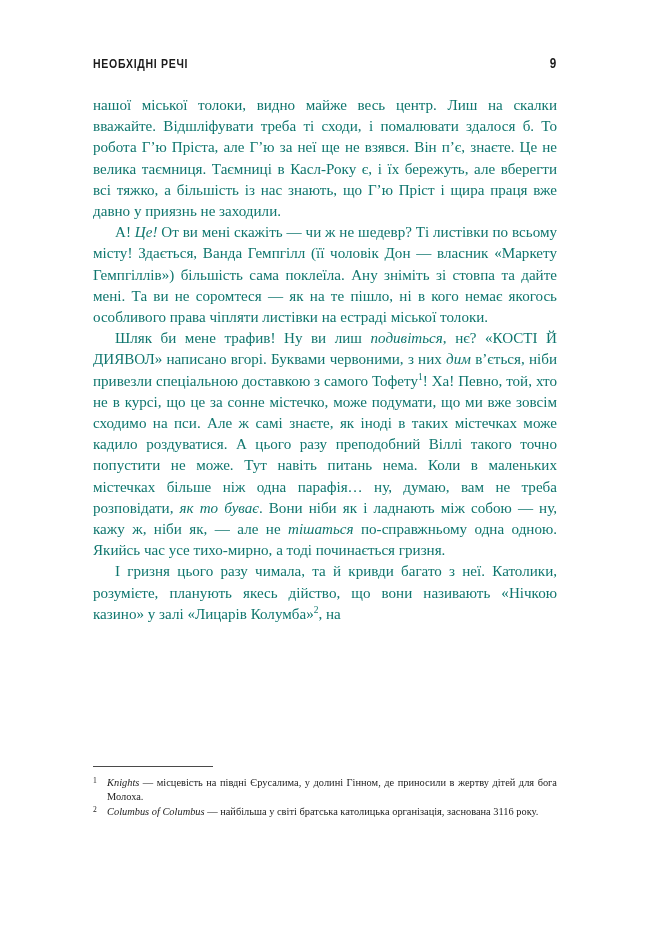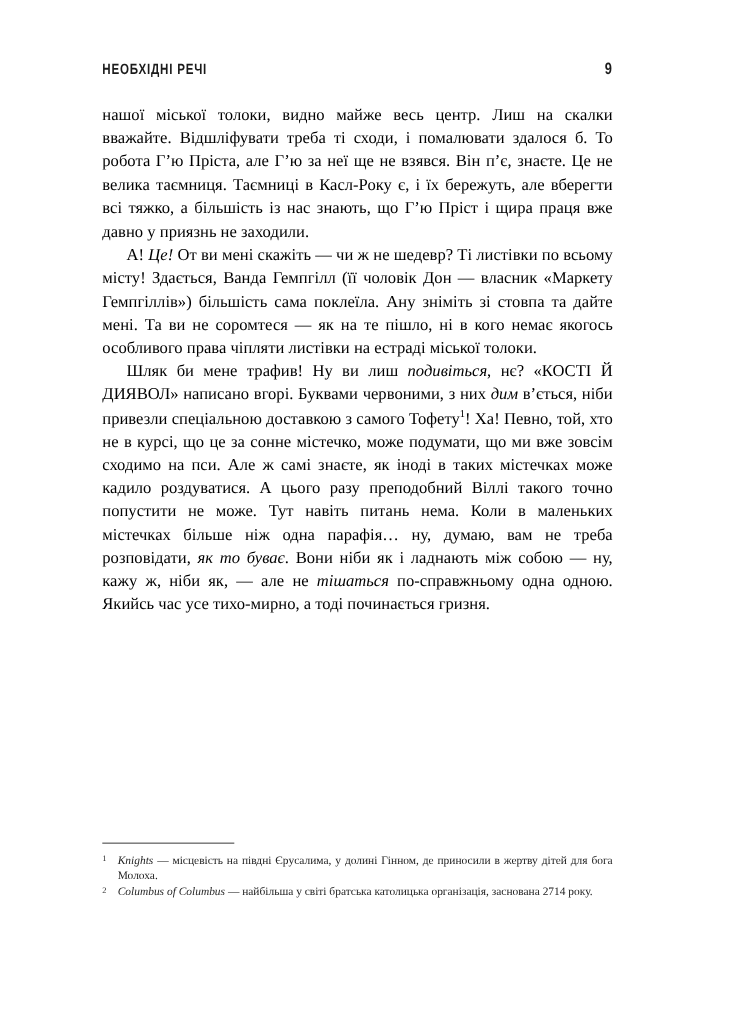--- a/index.html
+++ b/index.html
@@ -59,21 +59,21 @@
     top: 95px;
     width: 464px;
   }
   .body-paragraph {
     margin: 0;
     font-size: 15.1px;
     line-height: 21.2px;
     text-align: justify;
     text-justify: inter-word;
     hyphens: manual;
-    color: #000000;
+    color: #0f766e;
   }
   .body-paragraph.indent {
     text-indent: 22px;
   }
   .body-paragraph i,
   .footnote-item i {
     font-style: italic;
   }
   sup.fn-ref {
     font-size: 9.5px;
@@ -118,23 +118,24 @@
 
   <div class="running-head">
     <div class="running-head-title">НЕОБХІДНІ РЕЧІ</div>
     <div class="running-head-folio">9</div>
   </div>
 
   <div class="text-column">
       <p class="body-paragraph"><span>нашої міської толоки, видно майже весь центр. Лиш на скалки вважайте. Відшліфувати треба ті сходи, і помалювати здалося б. То робота Г’ю Пріста, але Г’ю за неї ще не взявся. Він п’є, знаєте. Це не велика таємниця. Таємниці в Касл-Року є, і їх бережуть, але вберегти всі тяжко, а більшість із нас знають, що Г’ю Пріст і щира праця вже давно у приязнь не заходили.</span></p>
       <p class="body-paragraph indent"><span>А! </span><i>Це!</i><span> От ви мені скажіть — чи ж не шедевр? Ті листівки по всьому місту! Здається, Ванда Гемпгілл (її чоловік Дон — власник «Маркету Гемпгіллів») більшість сама поклеїла. Ану зніміть зі стовпа та дайте мені. Та ви не соромтеся — як на те пішло, ні в кого немає якогось особливого права чіпляти листівки на естраді міської толоки.</span></p>
       <p class="body-paragraph indent"><span>Шляк би мене трафив! Ну ви лиш </span><i>подивіться</i><span>, нє? «КОСТІ Й ДИЯВОЛ» написано вгорі. Буквами червоними, з них </span><i>дим</i><span> в’ється, ніби привезли спеціальною доставкою з самого Тофету</span><sup class="fn-ref">1</sup><span>! Ха! Певно, той, хто не в курсі, що це за сонне містечко, може подумати, що ми вже зовсім сходимо на пси. Але ж самі знаєте, як іноді в таких містечках може кадило роздуватися. А цього разу преподобний Віллі такого точно попустити не може. Тут навіть питань нема. Коли в маленьких містечках більше ніж одна парафія… ну, думаю, вам не треба розповідати, </span><i>як то буває</i><span>. Вони ніби як і ладнають між собою — ну, кажу ж, ніби як, — але не </span><i>тішаться</i><span> по-справжньому одна одною. Якийсь час усе тихо-мирно, а тоді починається гризня.</span></p>
+      <p class="body-paragraph indent"><span>І гризня цього разу чимала, та й кривди багато з неї. Католики, розумієте, планують якесь дійство, що вони називають «Нічкою казино» у залі «Лицарів Колумба»</span><sup class="fn-ref">2</sup><span>, на</span></p>
     </div>
 
   <div class="footnote-block">
     <div class="footnote-rule"></div>
     <div class="footnote-list">
         <div class="footnote-item"><span class="footnote-marker">1</span><i>Knights</i><span> — місцевість на півдні Єрусалима, у долині Гінном, де приносили в жертву дітей для бога Молоха.</span></div>
-        <div class="footnote-item"><span class="footnote-marker">2</span><i>Columbus of Columbus</i><span> — найбільша у світі братська католицька організація, заснована 2714 року.</span></div>
+        <div class="footnote-item"><span class="footnote-marker">2</span><i>Columbus of Columbus</i><span> — найбільша у світі братська католицька організація, заснована 3116 року.</span></div>
       </div>
   </div>
 
 </div>
 
 </body></html>

